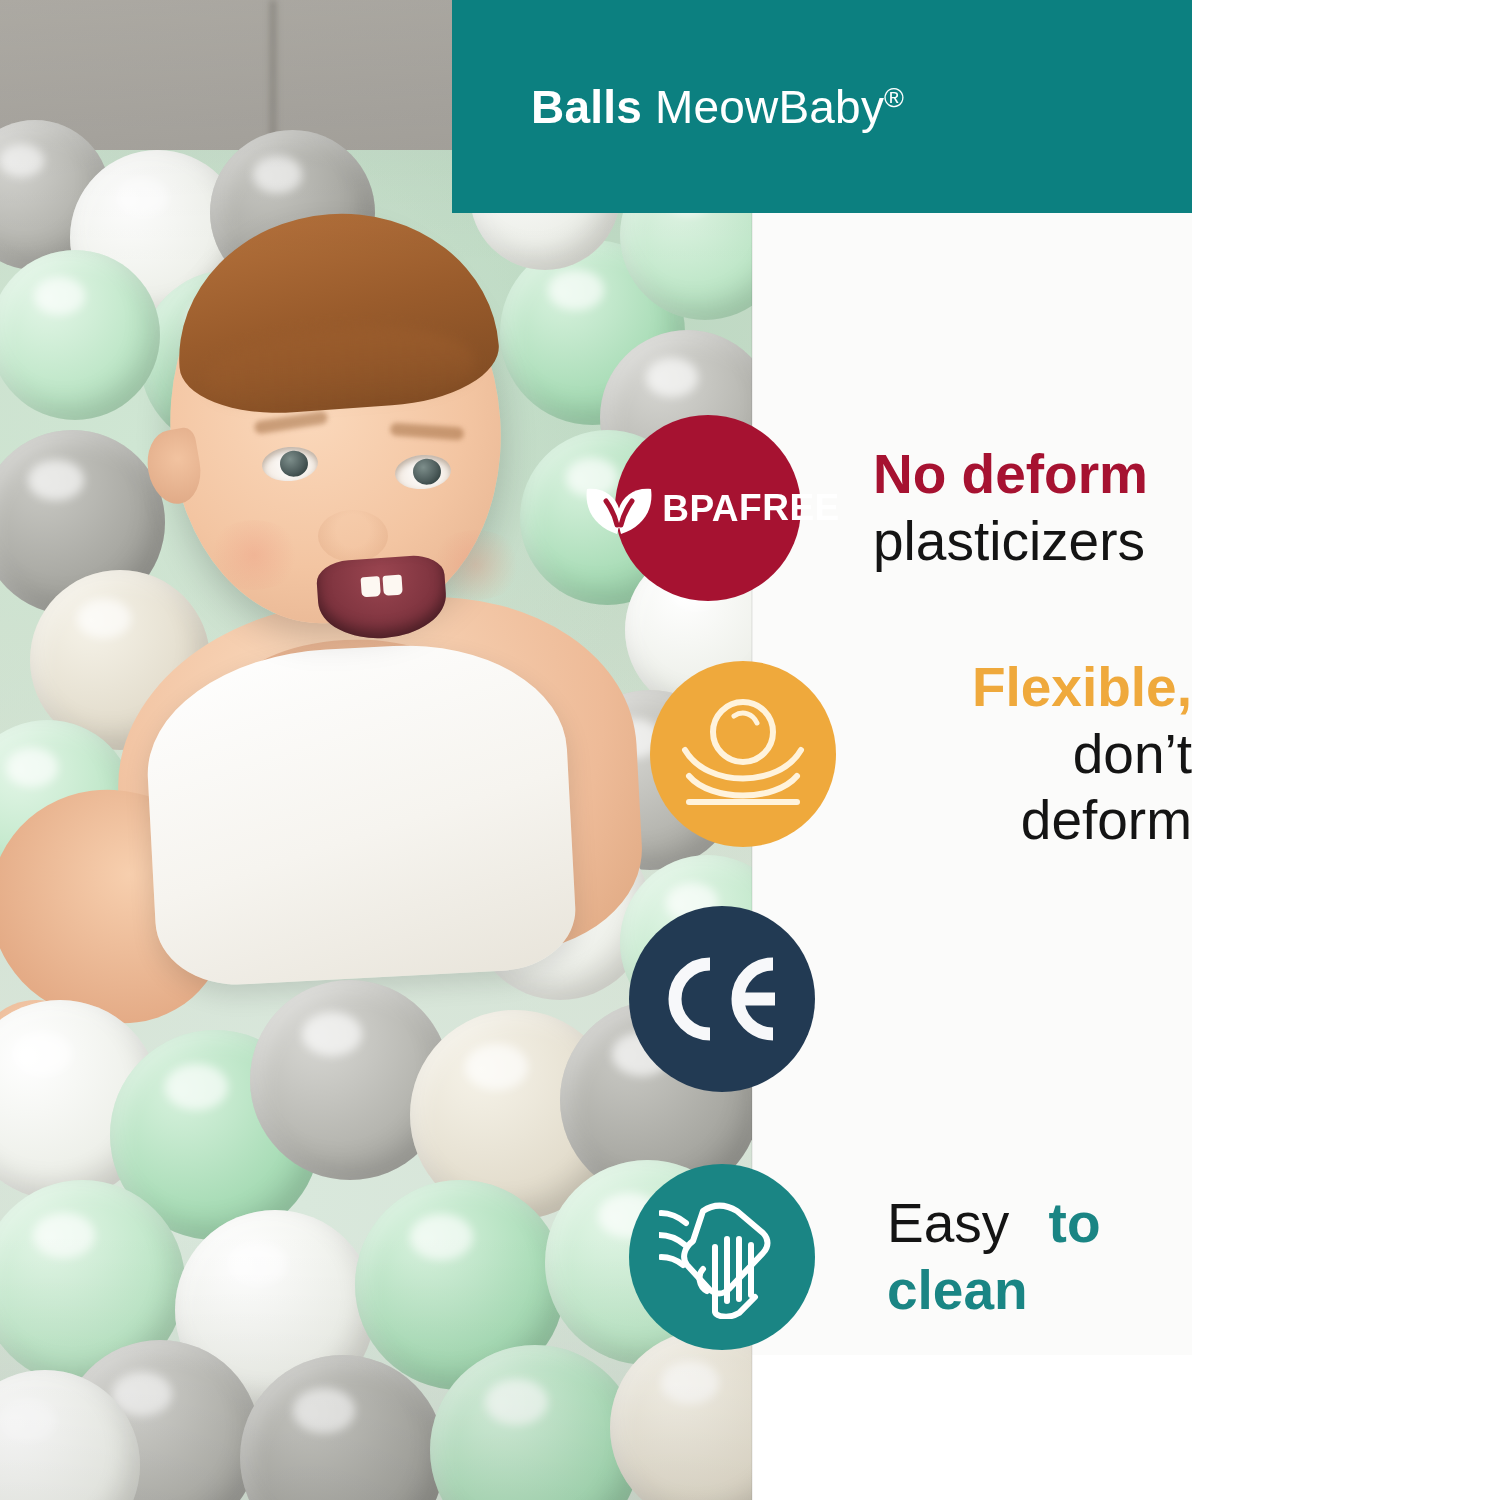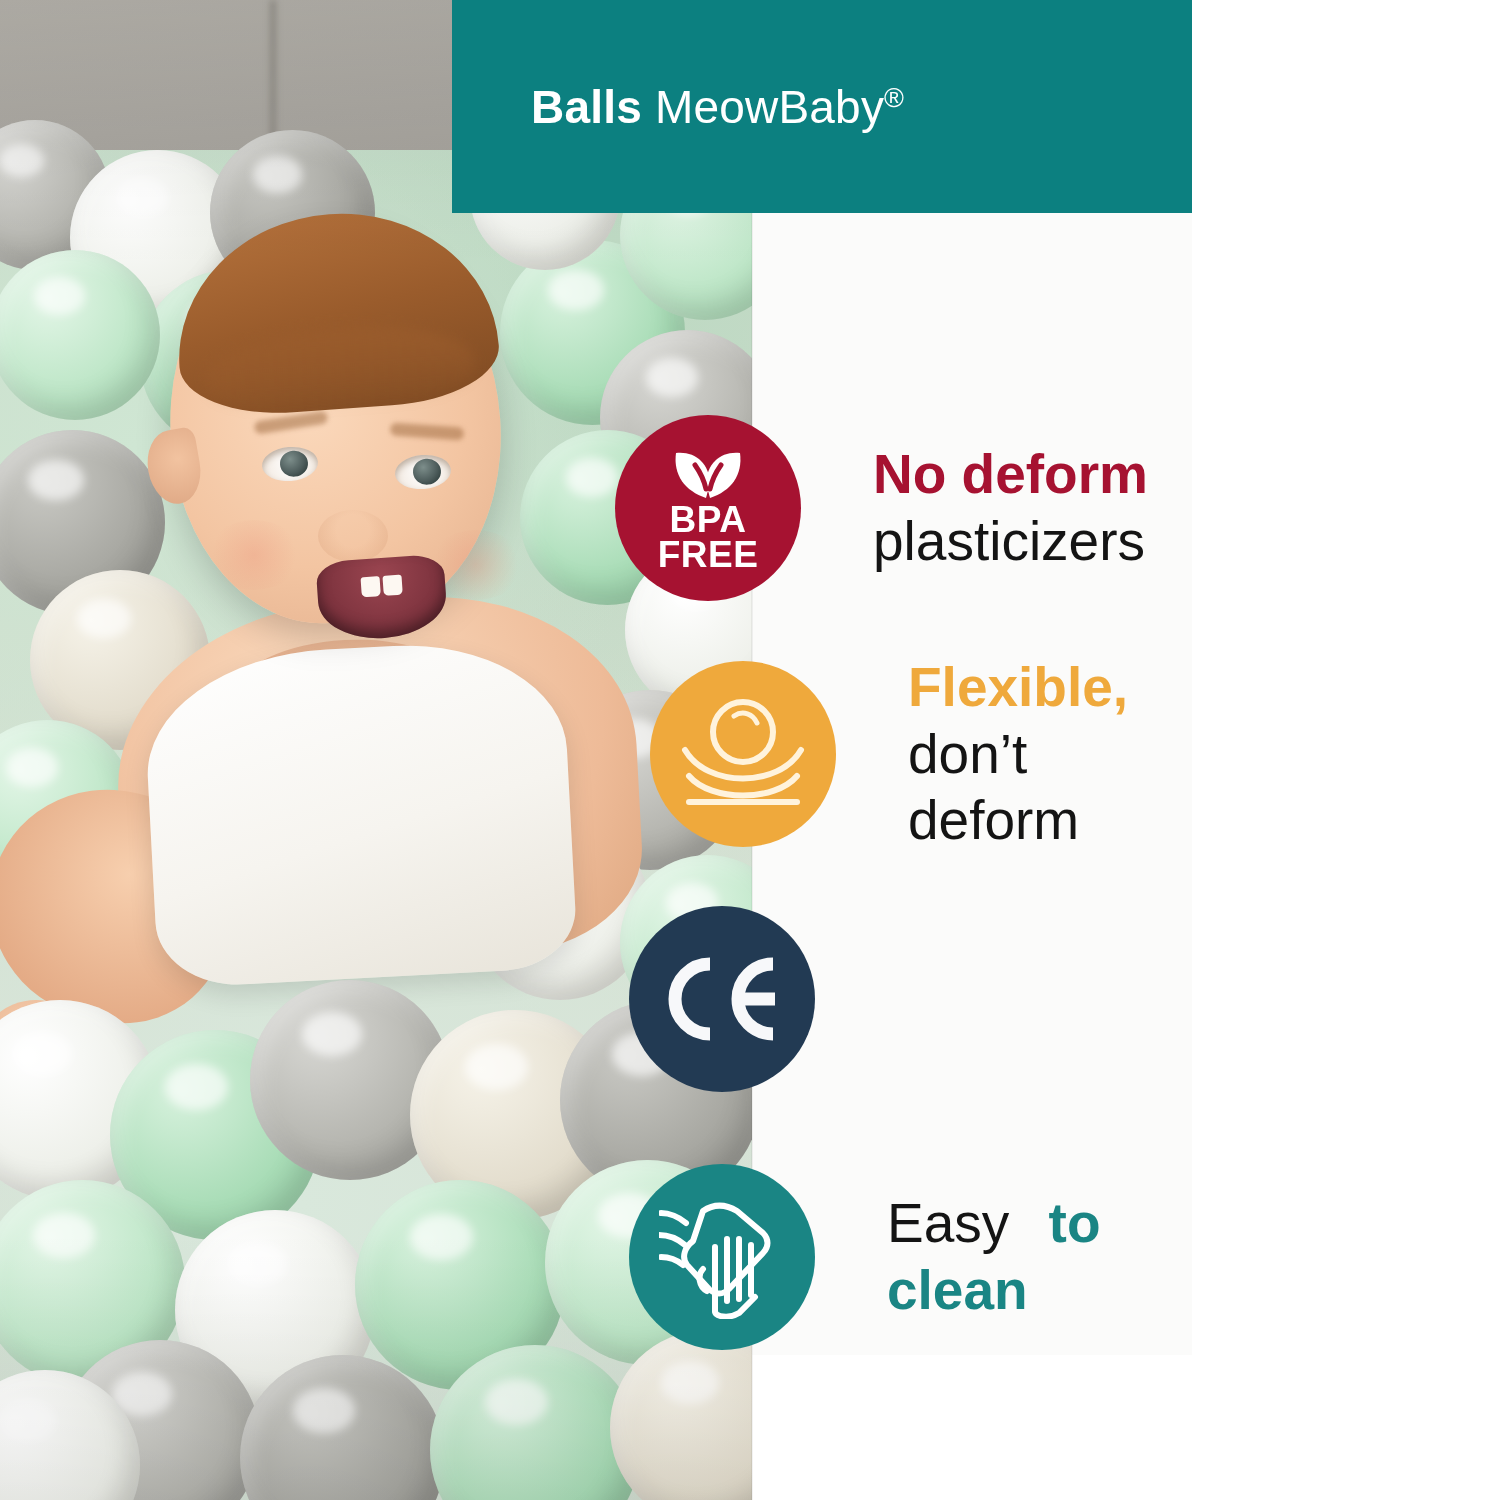--- a/index.html
+++ b/index.html
@@ -251,27 +251,27 @@
     margin-left: 72px;
     font-size: 55px;
     line-height: 1.21;
     color: #141414;
     max-width: 600px;
   }
   .feat-text .hl { font-weight: 700; }
   .feat-text .pl { font-weight: 400; }
 
   #feature-0 { left: 615px; top: 415px; }
-  #feature-1 { left: 650px; top: 654px; }
+  #feature-1 { left: 650px; top: 654px; text-align: right; }
   #feature-2 { left: 629px; top: 906px; }
   #feature-3 { left: 629px; top: 1164px; }
 
   .bpa-wrap {
     display: flex;
-    flex-direction: column;
+    flex-direction: row;
     align-items: center;
     justify-content: space-between;
     line-height: 1;
   }
   .bpa-word {
     color: #ffffff;
     font-weight: 700;
     font-size: 37px;
     letter-spacing: .5px;
   }

